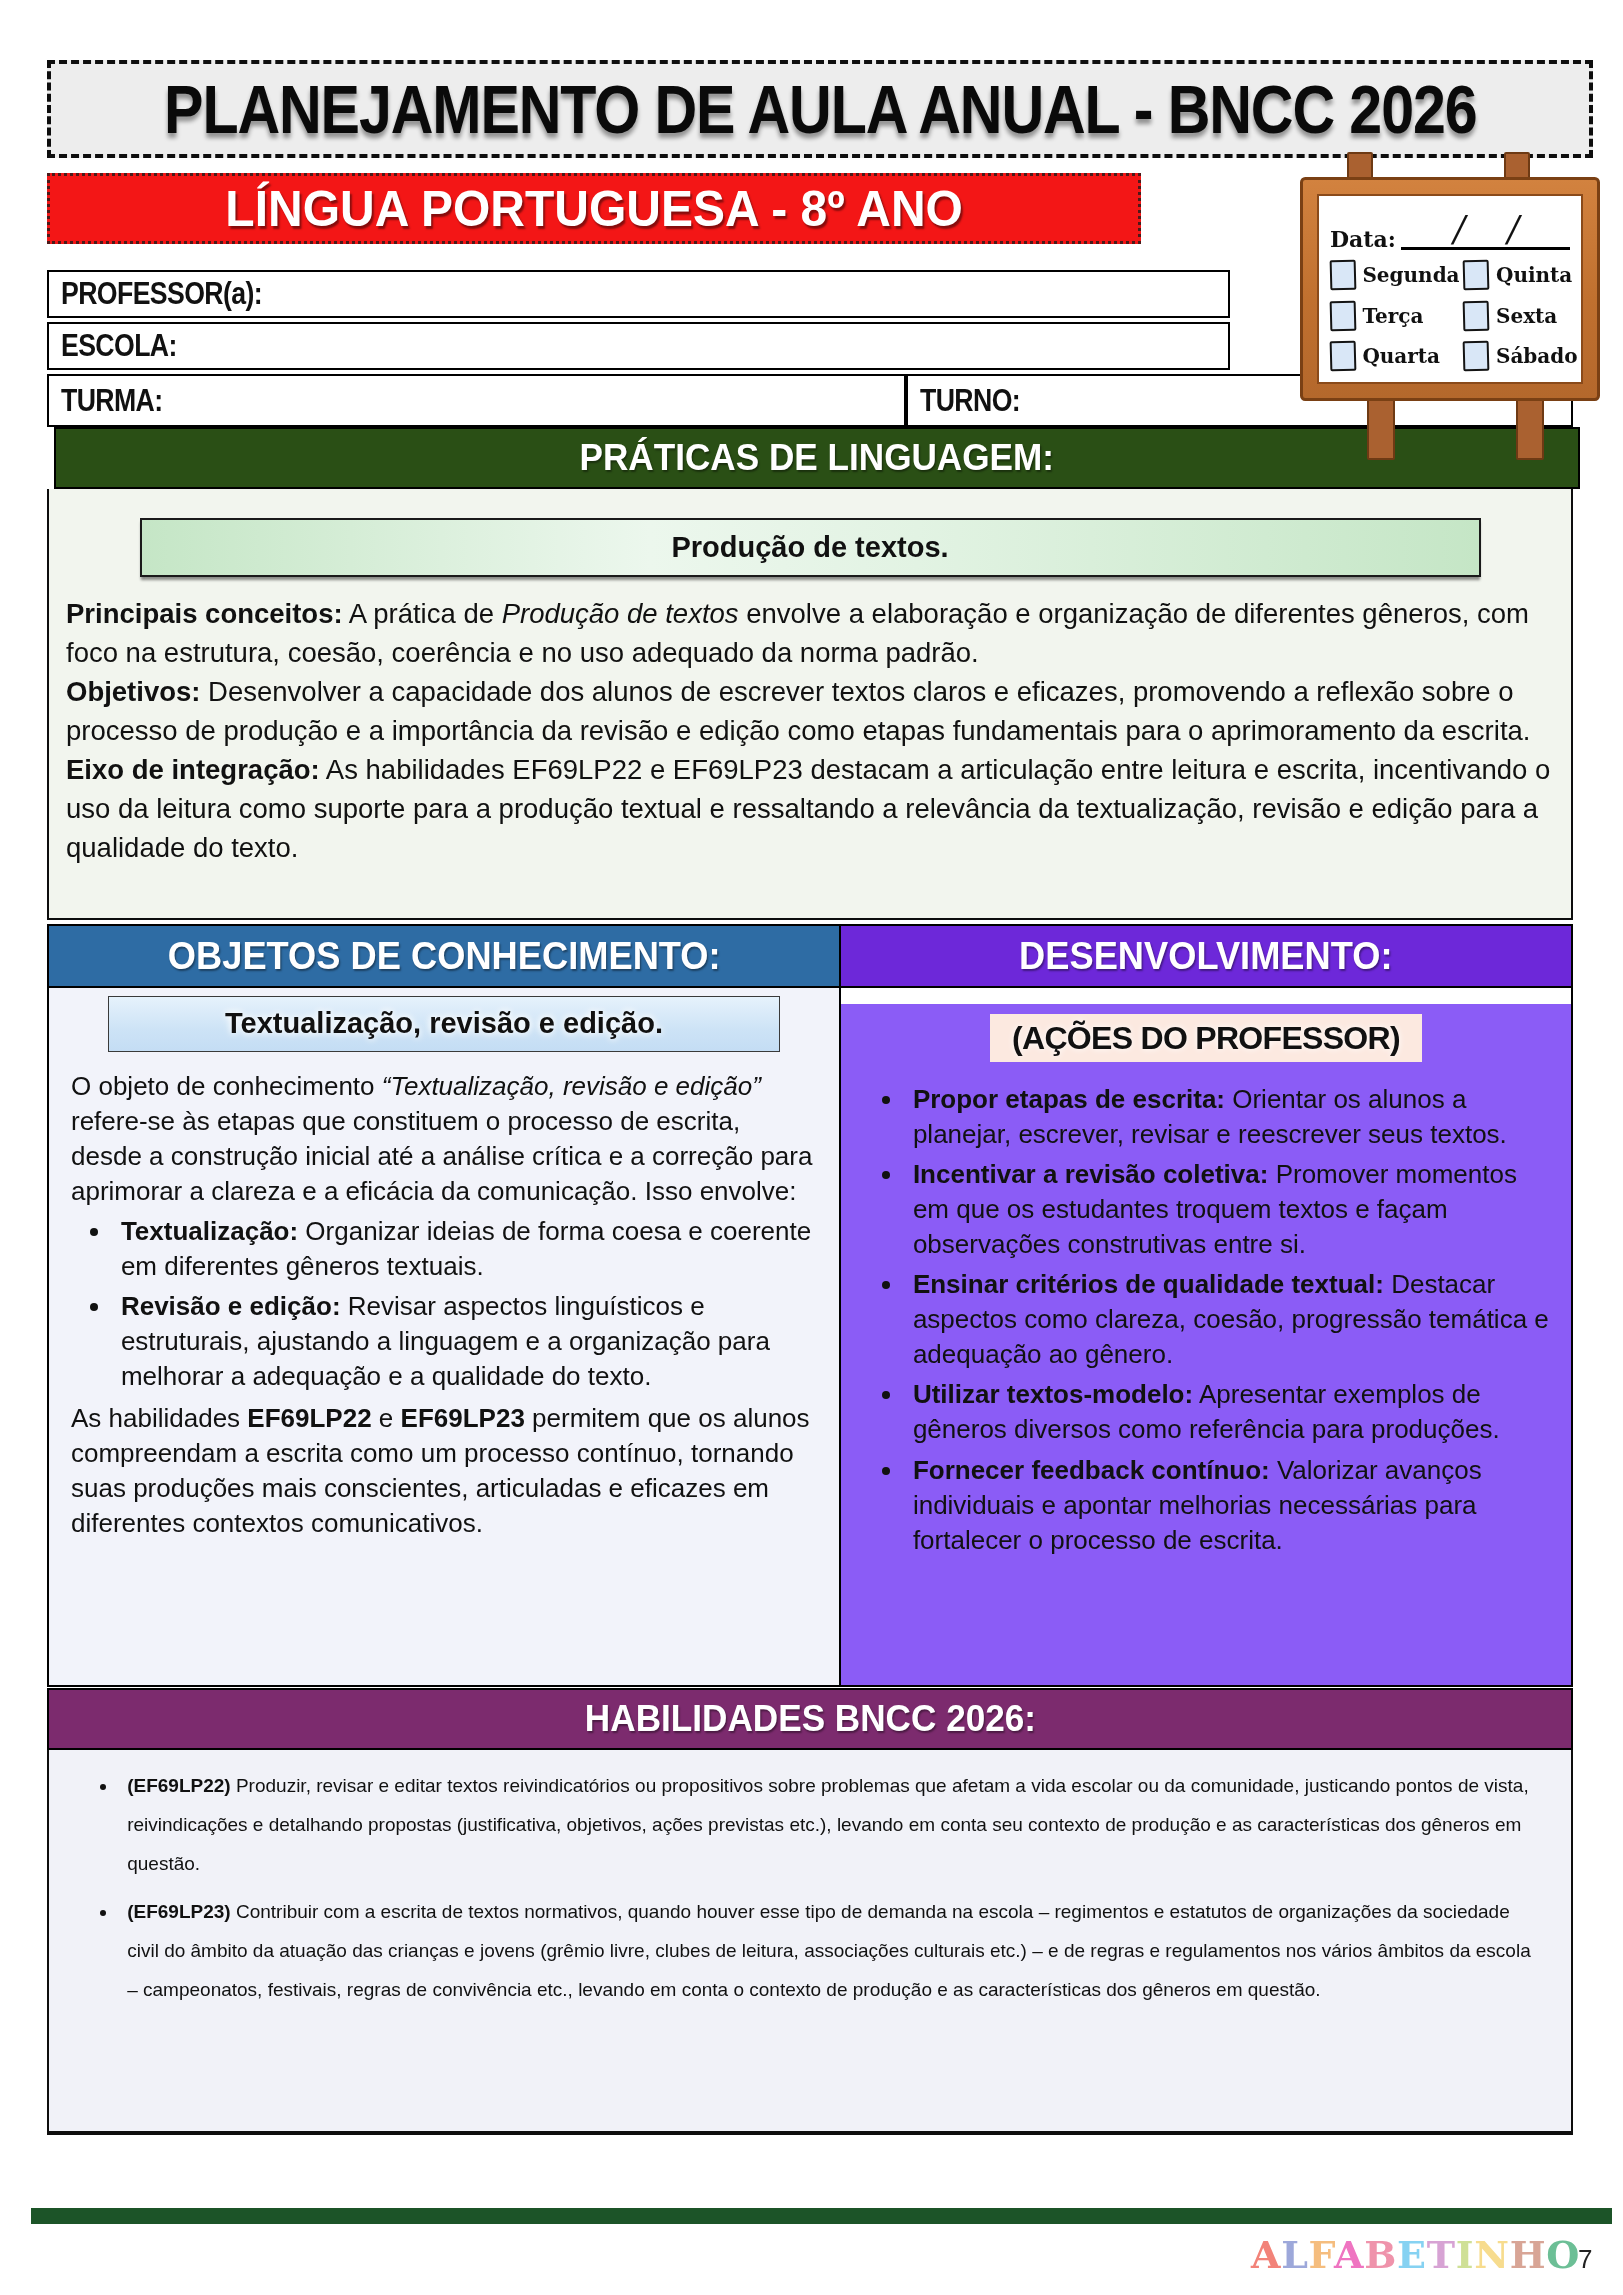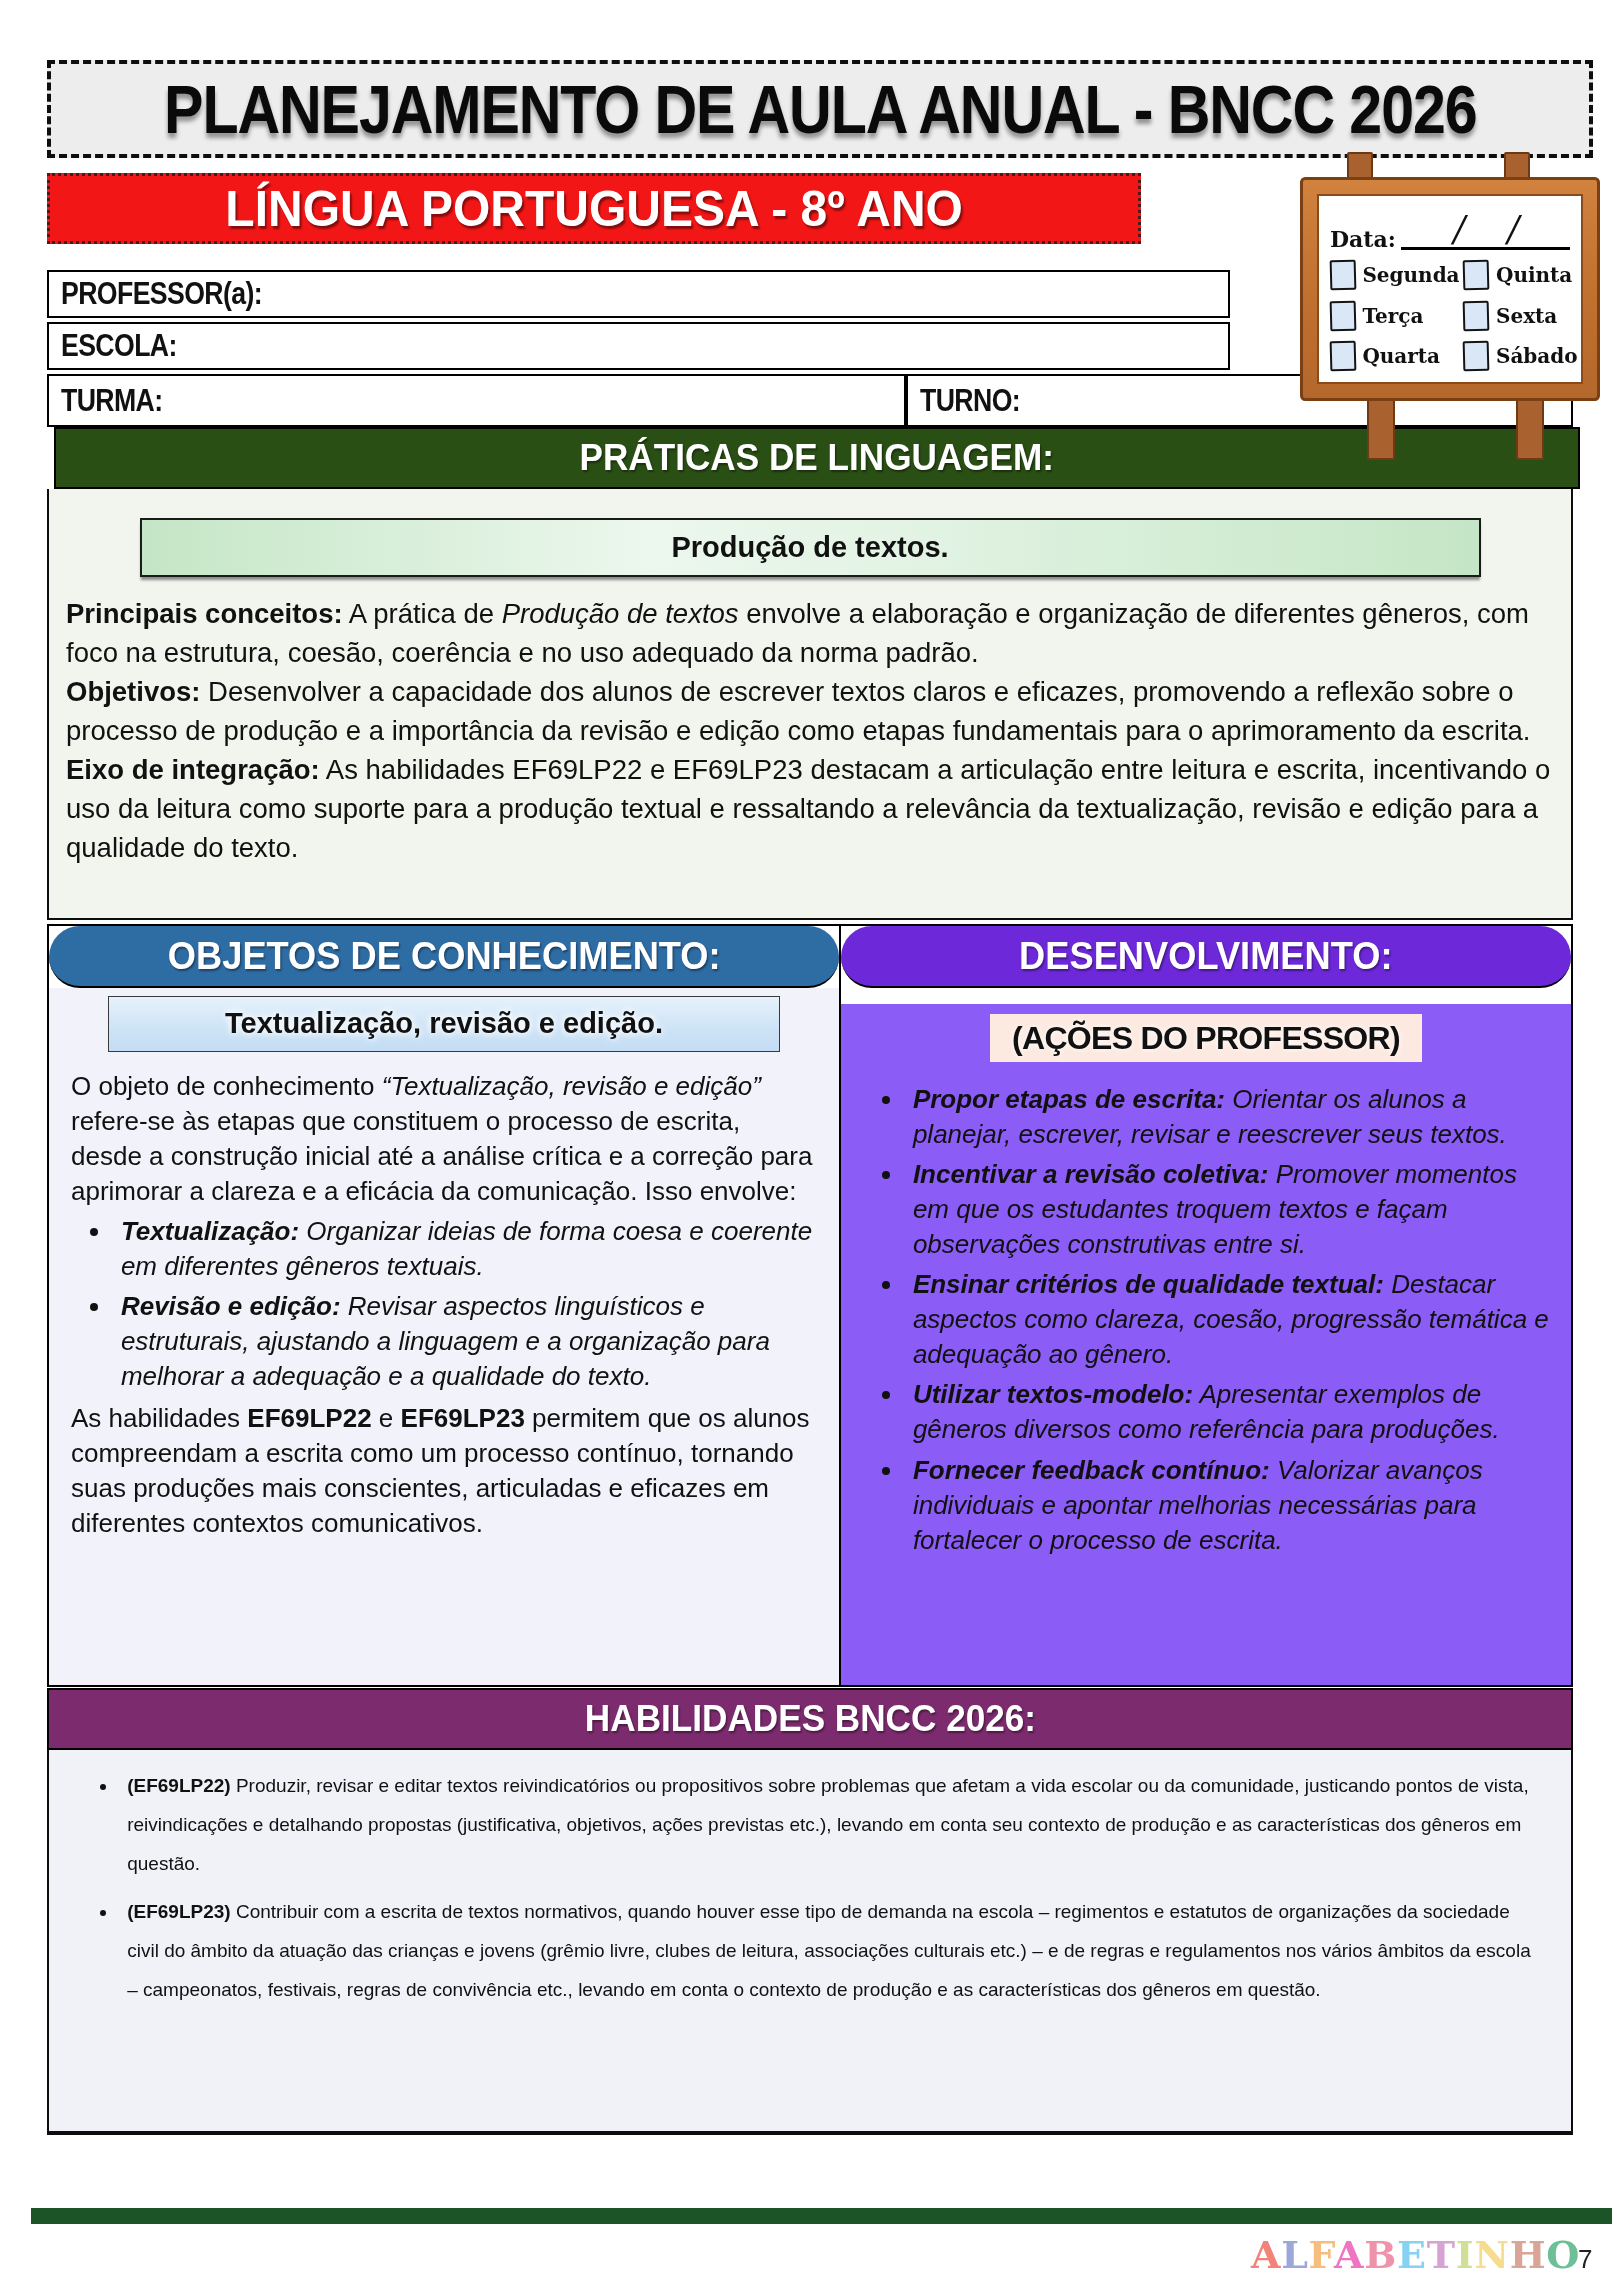--- a/index.html
+++ b/index.html
@@ -76,38 +76,38 @@
   .practices-text{margin-top:17px;font-size:27.5px;line-height:39px;}
   .practices-text p{margin:0;}
   .practices-text b{font-weight:700;}
 
   
   .cols{position:absolute;left:47px;top:924px;width:1526px;height:763px;box-sizing:border-box;
     border:2px solid #000;display:flex;}
   .col-left{width:792px;display:flex;flex-direction:column;border-right:2px solid #000;box-sizing:border-box;}
   .col-right{flex:1;display:flex;flex-direction:column;}
   .col-head{height:62px;flex:0 0 auto;display:flex;align-items:center;justify-content:center;
-    border-bottom:2px solid #000;box-sizing:border-box;border-radius:31px;}
+    border-bottom:2px solid #000;box-sizing:border-box;}
   .col-head .ttl{display:inline-block;white-space:nowrap;transform:scaleX(.93);
     font-size:39px;font-weight:700;color:#fff;text-shadow:1.3px 2px 2px rgba(0,0,0,.4);}
   .head-blue{background:#2e6ca4;} .head-orange{background:#6d28d9;}
   .col-body{flex:1;padding:1px 22px 0 22px;box-sizing:border-box;font-size:26px;line-height:35px;}
   .body-left{background:#f2f3fa;}
   .body-right{background:#8b5cf6;margin-top:16px;}
   .object-box{margin:6.5px auto 17px auto;width:672px;box-sizing:border-box;
     background:linear-gradient(180deg,#e6f2fc,#cde3f6 60%,#c4ddf4);
     border:1.3px solid #3a3a3a;text-align:center;padding:9.2px 5.2px;}
   .object-box .ttl{font-size:29px;font-weight:700;
     text-shadow:0 0 6.5px #ffffff,0 0 9.2px #ffffff;}
   .acoes-wrap{text-align:center;margin:9.2px 0 19.6px 0;}
   .acoes-box{display:inline-block;background:#fce9e0;padding:6.5px 22px;
     font-size:32px;font-weight:800;letter-spacing:-0.7px;
     text-shadow:0 0 6.5px #ffffff;}
   .col-body ul{margin:2.6px 0 0 0;padding-left:42px;}
-  .col-body li{margin:5.2px 0 0 0;padding-left:7.9px;font-style:italic;}
+  .col-body li{margin:5.2px 0 0 0;padding-left:7.9px;}
   .closing{margin-top:6.5px;}
 
   
   .skills-box{position:absolute;left:47px;top:1750px;width:1526px;height:385px;box-sizing:border-box;
     background:#f1f2f8;border:2.6px solid #0d0d0d;border-top:none;border-bottom:4.6px solid #0d0d0d;
     padding:7px 31px 0 31px;font-size:19px;line-height:39px;}
   .skills-box ul{margin:0;padding-left:38px;}
   .skills-box li{margin:9.2px 0 0 0;padding-left:9.2px;}
 
   

